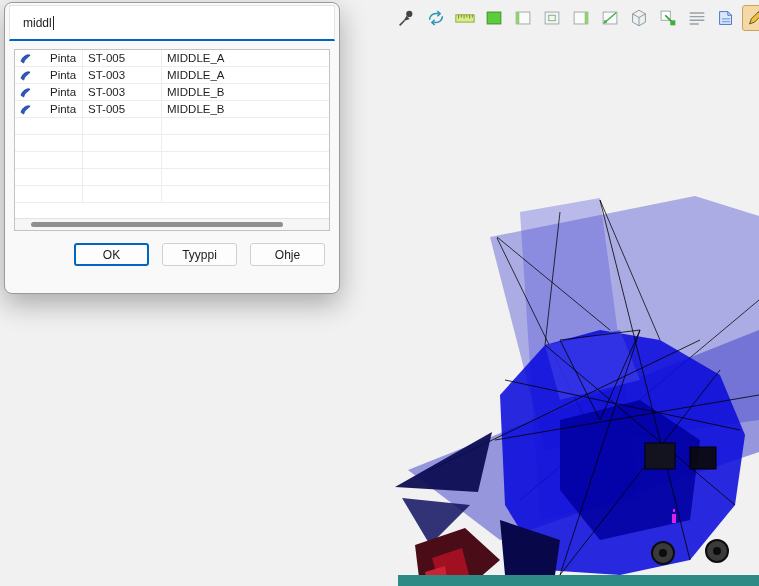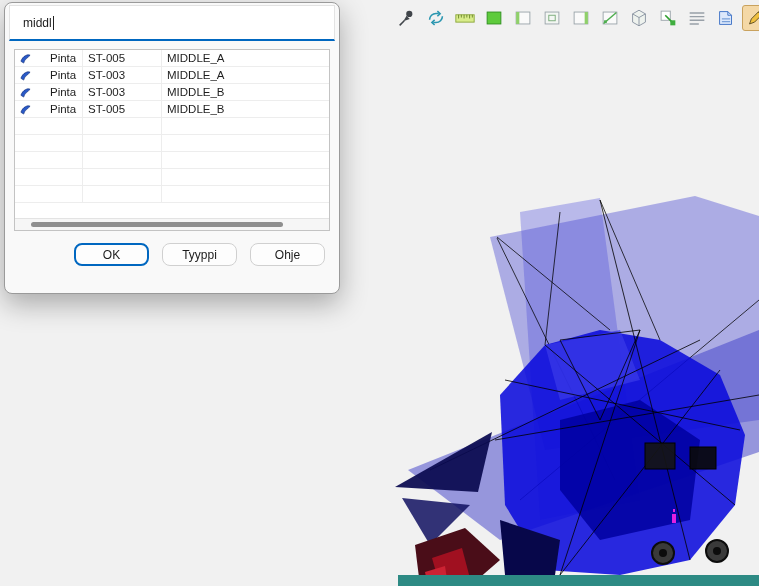--- a/index.html
+++ b/index.html
@@ -49,21 +49,21 @@
   .td { font-size:11.5px; color:#1e1e1e; padding:0 0 0 5px; border-right:1px solid #ededed;
         display:flex; align-items:center;gap:16px; }
   .surf-icon { display:inline-flex; margin-right:3px; }
   .hscroll { position:absolute; left:0; right:0; bottom:0; height:12px;
              background:#f6f6f6; border-top:1px solid #e3e3e3; }
   .hthumb { position:absolute; left:16px; top:3px; width:252px; height:5px;
             background:#8f8f8f; border-radius:3px; }
 
   .btnrow { display:flex; justify-content:flex-end; gap:13px; padding:12px 14px 0; }
   .btn { width:75px; height:23px; font-size:12px; color:#1b1b1b;
-         background:#fdfdfd; border:1px solid #d0d0d0; border-radius:8px;
+         background:#fdfdfd; border:1px solid #d0d0d0; border-radius:3px;
          font-family:"Liberation Sans", sans-serif; }
   .btn.primary { border:2px solid #0067c0; }
 </style>
 </head>
 <body>
 
 <div class="stage">
 
   <svg class="viewport" viewBox="0 0 759 586">
     <g>

